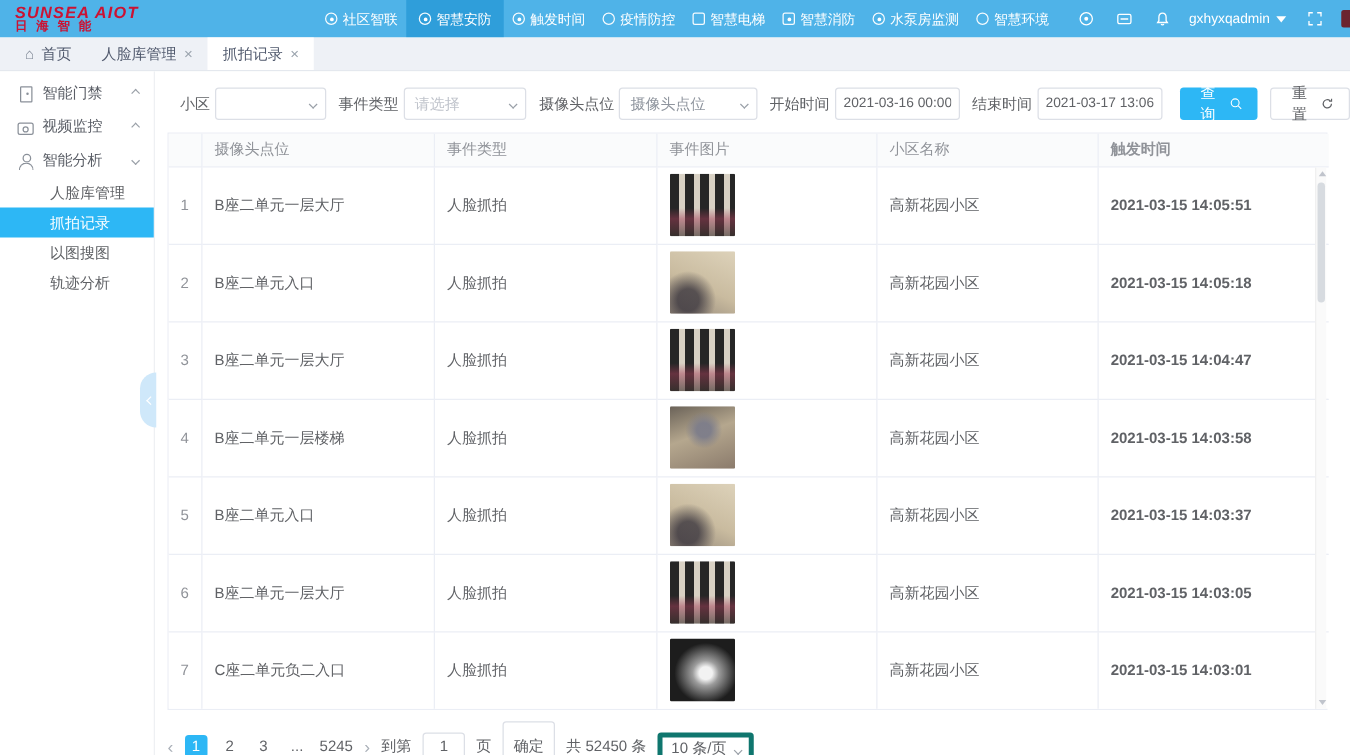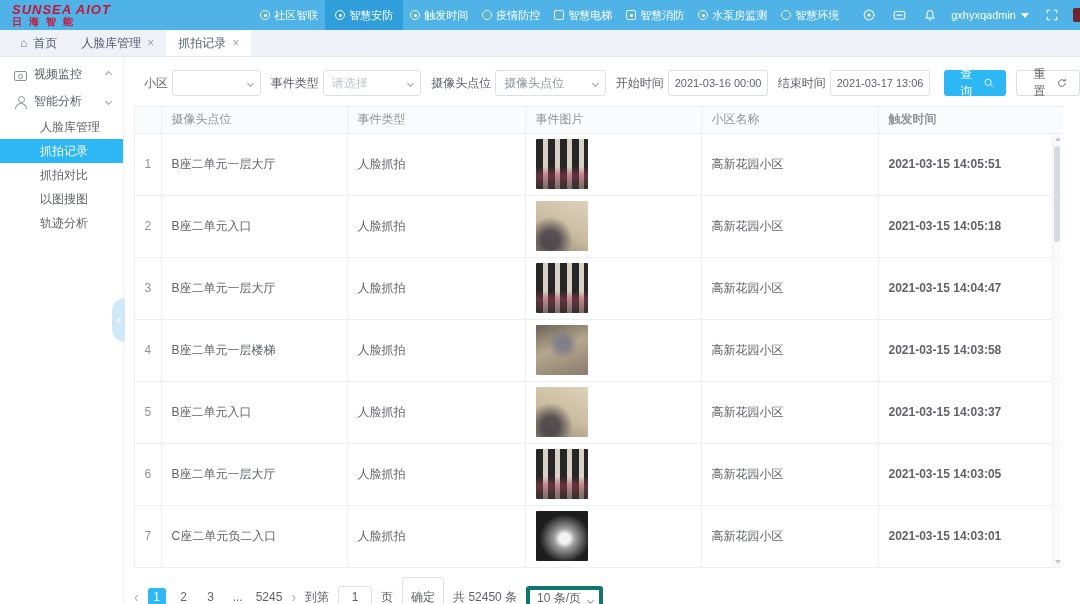--- a/index.html
+++ b/index.html
@@ -201,37 +201,39 @@
     <div class="tab active">
       <span>抓拍记录</span>
       <span class="x">×</span>
     </div>
   </div>
 
   <div class="layout">
 
     <aside>
       <div class="grp">
+        <span class="sic ic-door"></span>
+        <span>智能门禁</span>
+        <span class="chev up"></span>
+      </div>
+      <div class="grp">
         <span class="sic ic-cam"></span>
         <span>视频监控</span>
         <span class="chev up"></span>
       </div>
       <div class="grp">
         <span class="sic ic-person"></span>
         <span>智能分析</span>
         <span class="chev down"></span>
       </div>
       <div class="sub">
         <span>人脸库管理</span>
       </div>
       <div class="sub active">
         <span>抓拍记录</span>
-      </div>
-      <div class="sub">
-        <span>抓拍对比</span>
       </div>
       <div class="sub">
         <span>以图搜图</span>
       </div>
       <div class="sub">
         <span>轨迹分析</span>
       </div>
     </aside>
 
     <div class="handle">

